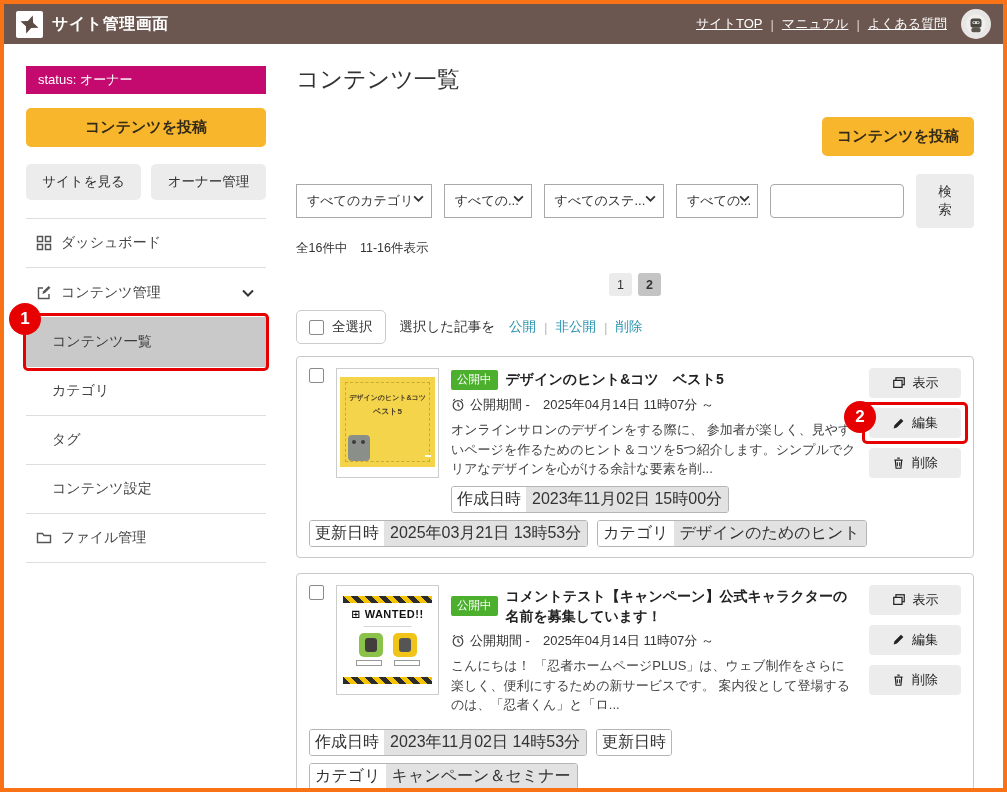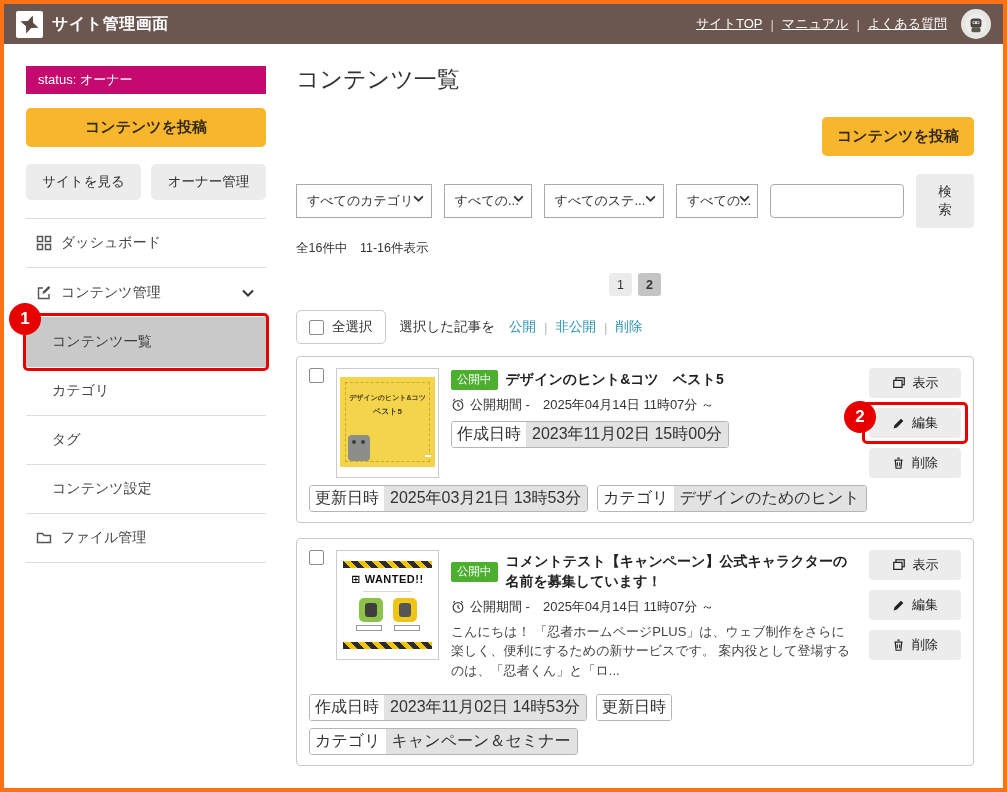--- a/index.html
+++ b/index.html
@@ -278,20 +278,21 @@
             <div class="period">
               <span>
                   <svg width="14" height="14" viewBox="0 0 16 16" fill="none" stroke="#444" stroke-width="1.4">
                     <circle cx="8" cy="8.5" r="5.5"></circle>
                     <path d="M8 5.5v3l2 1.5"></path>
                     <path d="M2.5 3l2-1.5M13.5 3l-2-1.5"></path>
                   </svg>
                 </span>
               <span>公開期間 -　2025年04月14日 11時07分 ～</span>
             </div>
+            <div class="excerpt">オンラインサロンのデザインをする際に、 参加者が楽しく、見やすいページを作るためのヒント＆コツを5つ紹介します。シンプルでクリアなデザインを心がける余計な要素を削...</div>
             <div class="meta-row">
               <span class="chip">
                 <span class="cl">作成日時</span>
                 <span class="cv">2023年11月02日 15時00分</span>
               </span>
             </div>
           </div>
           <div class="card-btns">
             <button class="act-btn">
               <svg width="14" height="14" viewBox="0 0 16 16" fill="none" stroke="#222" stroke-width="1.4">

